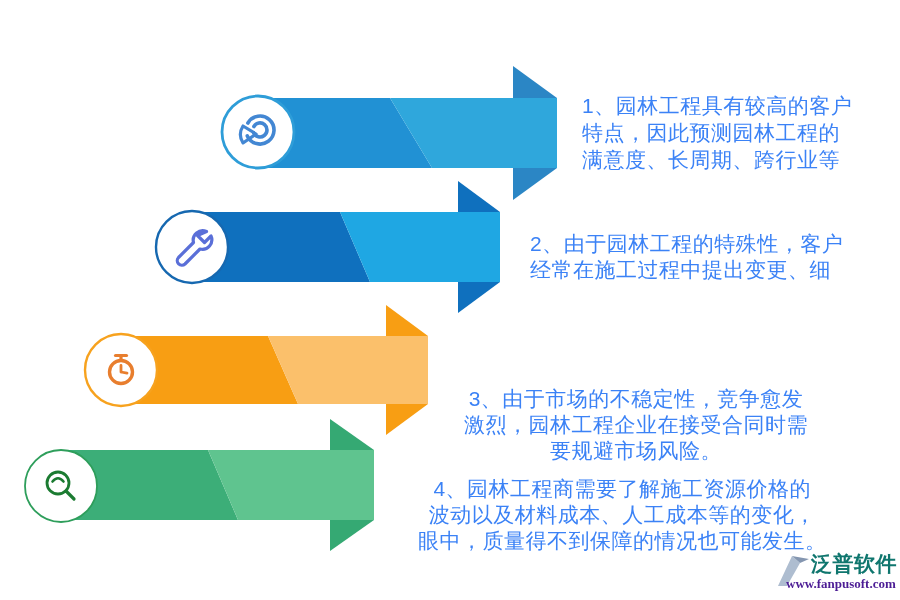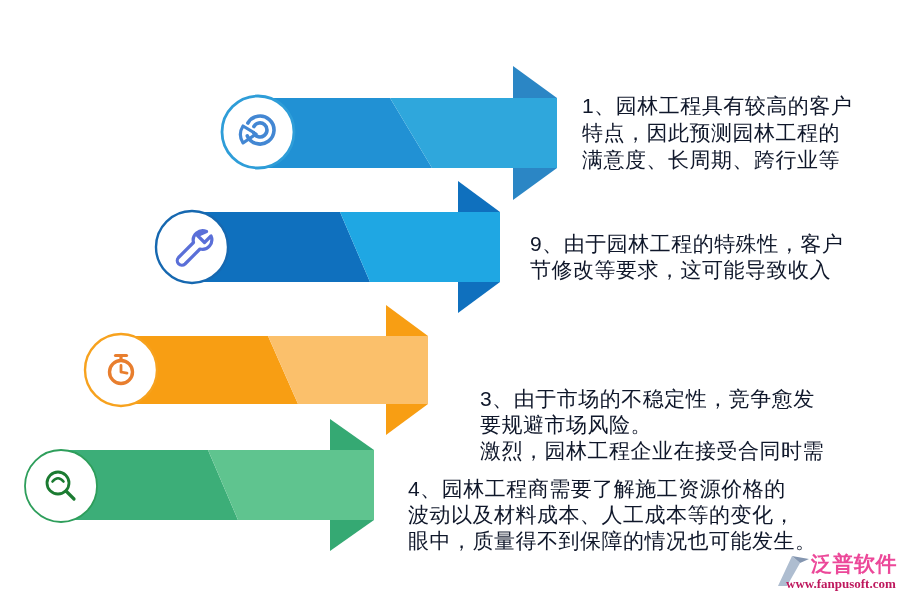--- a/index.html
+++ b/index.html
@@ -1,21 +1,21 @@
 <!DOCTYPE html>
 <html><head>
 <meta charset="utf-8">
 <style>
   html,body{margin:0;padding:0;background:#ffffff;}
   #stage{
     position:relative;width:900px;height:600px;background:#ffffff;
     overflow:hidden;font-family:"Liberation Sans","DejaVu Sans",sans-serif;
   }
   #arrow-canvas{position:absolute;left:0;top:0;z-index:1;}
-  .textblock{position:absolute;z-index:3;color:#0f172a;}
+  .textblock{position:absolute;z-index:3;color:#3b82f6;}
   .textblock .tline{white-space:nowrap;font-size:21px;}
   #tb1 .tline{line-height:27px;letter-spacing:0.5px;}
   #tb2 .tline,#tb3 .tline,#tb4 .tline{line-height:26px;letter-spacing:0.5px;}
   #watermark{position:absolute;z-index:2;left:774px;top:548px;width:126px;height:48px;}
   #wm-logo{position:absolute;left:0;top:2px;}
   #wm-brand{
     position:absolute;left:37px;top:2px;font-size:21px;font-weight:bold;
     letter-spacing:0.5px;white-space:nowrap;
   }
   #wm-url{
@@ -82,38 +82,38 @@
     </g>
   </svg>
 
   <div id="tb1" class="textblock" style="left:582px;top:92px;">
     <div class="tline">1、园林工程具有较高的客户</div>
     <div class="tline">特点，因此预测园林工程的</div>
     <div class="tline">满意度、长周期、跨行业等</div>
   </div>
 
   <div id="tb2" class="textblock" style="left:530px;top:231px;">
-    <div class="tline">9、由于园林工程的特殊性，客户</div>
-    <div class="tline">节修改等要求，这可能导致收入</div>
+    <div class="tline">2、由于园林工程的特殊性，客户</div>
+    <div class="tline">经常在施工过程中提出变更、细</div>
   </div>
 
-  <div id="tb3" class="textblock" style="left:480px;top:386px;">
+  <div id="tb3" class="textblock" style="left:464px;top:386px;text-align:center;">
     <div class="tline">3、由于市场的不稳定性，竞争愈发</div>
+    <div class="tline">激烈，园林工程企业在接受合同时需</div>
     <div class="tline">要规避市场风险。</div>
-    <div class="tline">激烈，园林工程企业在接受合同时需</div>
   </div>
 
-  <div id="tb4" class="textblock" style="left:408px;top:476px;">
+  <div id="tb4" class="textblock" style="left:418px;top:476px;text-align:center;">
     <div class="tline">4、园林工程商需要了解施工资源价格的</div>
     <div class="tline">波动以及材料成本、人工成本等的变化，</div>
     <div class="tline">眼中，质量得不到保障的情况也可能发生。</div>
   </div>
 
   <div id="watermark">
     <svg id="wm-logo" width="36" height="40" viewBox="0 0 36 40">
       <path d="M4 36 L18 6 L26 13 L13 36 Z" fill="#AEBDD0"></path>
       <path d="M18 6 L35 9 L26 13 Z" fill="#8496B0"></path>
     </svg>
-    <div id="wm-brand" style="color: #ec4899;">泛普软件</div>
-    <div id="wm-url" style="color: #be185d;">www.fanpusoft.com</div>
+    <div id="wm-brand" style="color: #0f766e;">泛普软件</div>
+    <div id="wm-url" style="color: #4c1d95;">www.fanpusoft.com</div>
   </div>
 
 </div>
 
 </body></html>

